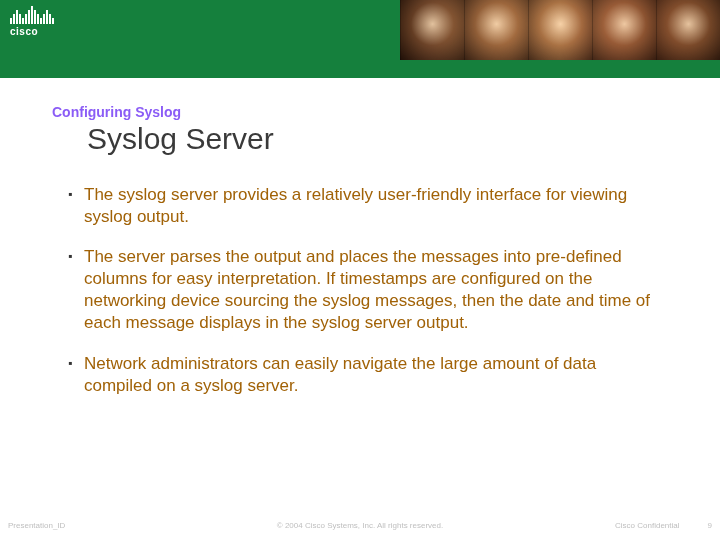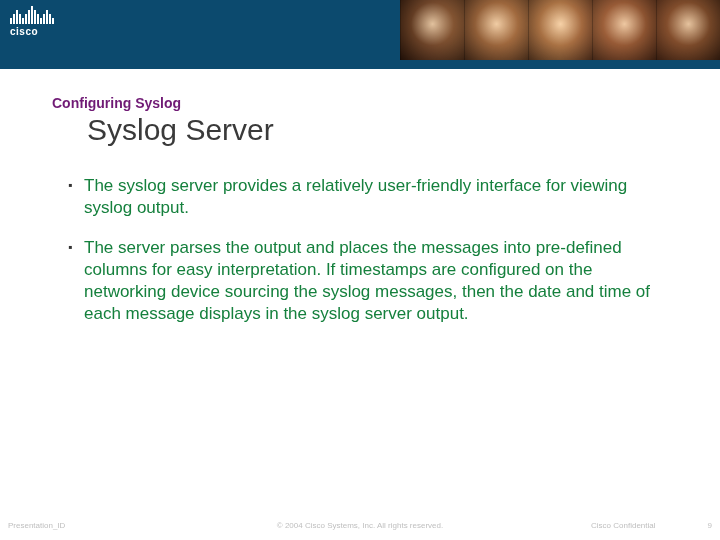--- a/index.html
+++ b/index.html
@@ -7,22 +7,22 @@
     width: 720px;
     height: 540px;
     font-family: Arial, Helvetica, sans-serif;
     background: #ffffff;
     overflow: hidden;
     position: relative;
   }
   .header-band {
     position: relative;
     width: 100%;
-    height: 69px;
-    background: #0c4a6e;
+    height: 78px;
+    background: #15803d;
   }
   .logo {
     position: absolute;
     top: 6px;
     left: 10px;
     color: #fff;
   }
   .logo-bars {
     display: flex;
     gap: 1px;
@@ -53,39 +53,39 @@
     flex: 1;
     border-left: 1px solid rgba(0,0,0,0.25);
     background: radial-gradient(circle at 50% 40%, rgba(255,220,180,0.85) 0%, rgba(150,90,50,0.6) 45%, rgba(40,20,10,0.8) 100%);
   }
   .content {
     padding: 26px 52px 0 52px;
   }
   .kicker {
     font-size: 14px;
     font-weight: bold;
-    color: #701a75;
+    color: #8b5cf6;
     margin-bottom: 2px;
   }
   .title {
     font-size: 30px;
     font-weight: normal;
     color: #3a3a3a;
     margin-bottom: 28px;
     margin-left: 35px;
   }
   ul.bullets {
     list-style: none;
     padding-left: 16px;
   }
   ul.bullets li {
     position: relative;
     font-size: 17px;
     line-height: 1.3;
-    color: #15803d;
+    color: #a16207;
     margin-bottom: 18px;
     padding-left: 16px;
   }
   ul.bullets li::before {
     content: "▪";
     position: absolute;
     left: 0;
     top: 0;
     color: #333;
     font-size: 12px;
@@ -97,21 +97,21 @@
     left: 0;
     width: 100%;
     padding: 0 8px;
     font-size: 8px;
     color: #bfbfbf;
     display: flex;
     justify-content: space-between;
     align-items: center;
   }
   .footer .center { position:absolute; left:50%; transform:translateX(-50%); }
-  .footer .right { display:flex; gap:52px; align-items:center; }
+  .footer .right { display:flex; gap:28px; align-items:center; }
 </style>
 </head>
 <body>
 
 <div class="header-band">
   <div class="logo">
     <div class="logo-bars">
       <span style="height:6px"></span>
         <span style="height:10px"></span>
         <span style="height:14px"></span>
@@ -139,20 +139,21 @@
   </div>
 </div>
 
 <div class="content">
   <div class="kicker">Configuring Syslog</div>
   <div class="title">Syslog Server</div>
 
   <ul class="bullets">
     <li>The syslog server provides a relatively user-friendly interface for viewing syslog output.</li>
     <li>The server parses the output and places the messages into pre-defined columns for easy interpretation. If timestamps are configured on the networking device sourcing the syslog messages, then the date and time of each message displays in the syslog server output.</li>
+    <li>Network administrators can easily navigate the large amount of data compiled on a syslog server.</li>
   </ul>
 </div>
 
 <div class="footer">
   <span>Presentation_ID</span>
   <span class="center">© 2004 Cisco Systems, Inc. All rights reserved.</span>
   <span class="right">
     <span>Cisco Confidential</span>
     <span>9</span>
   </span>

